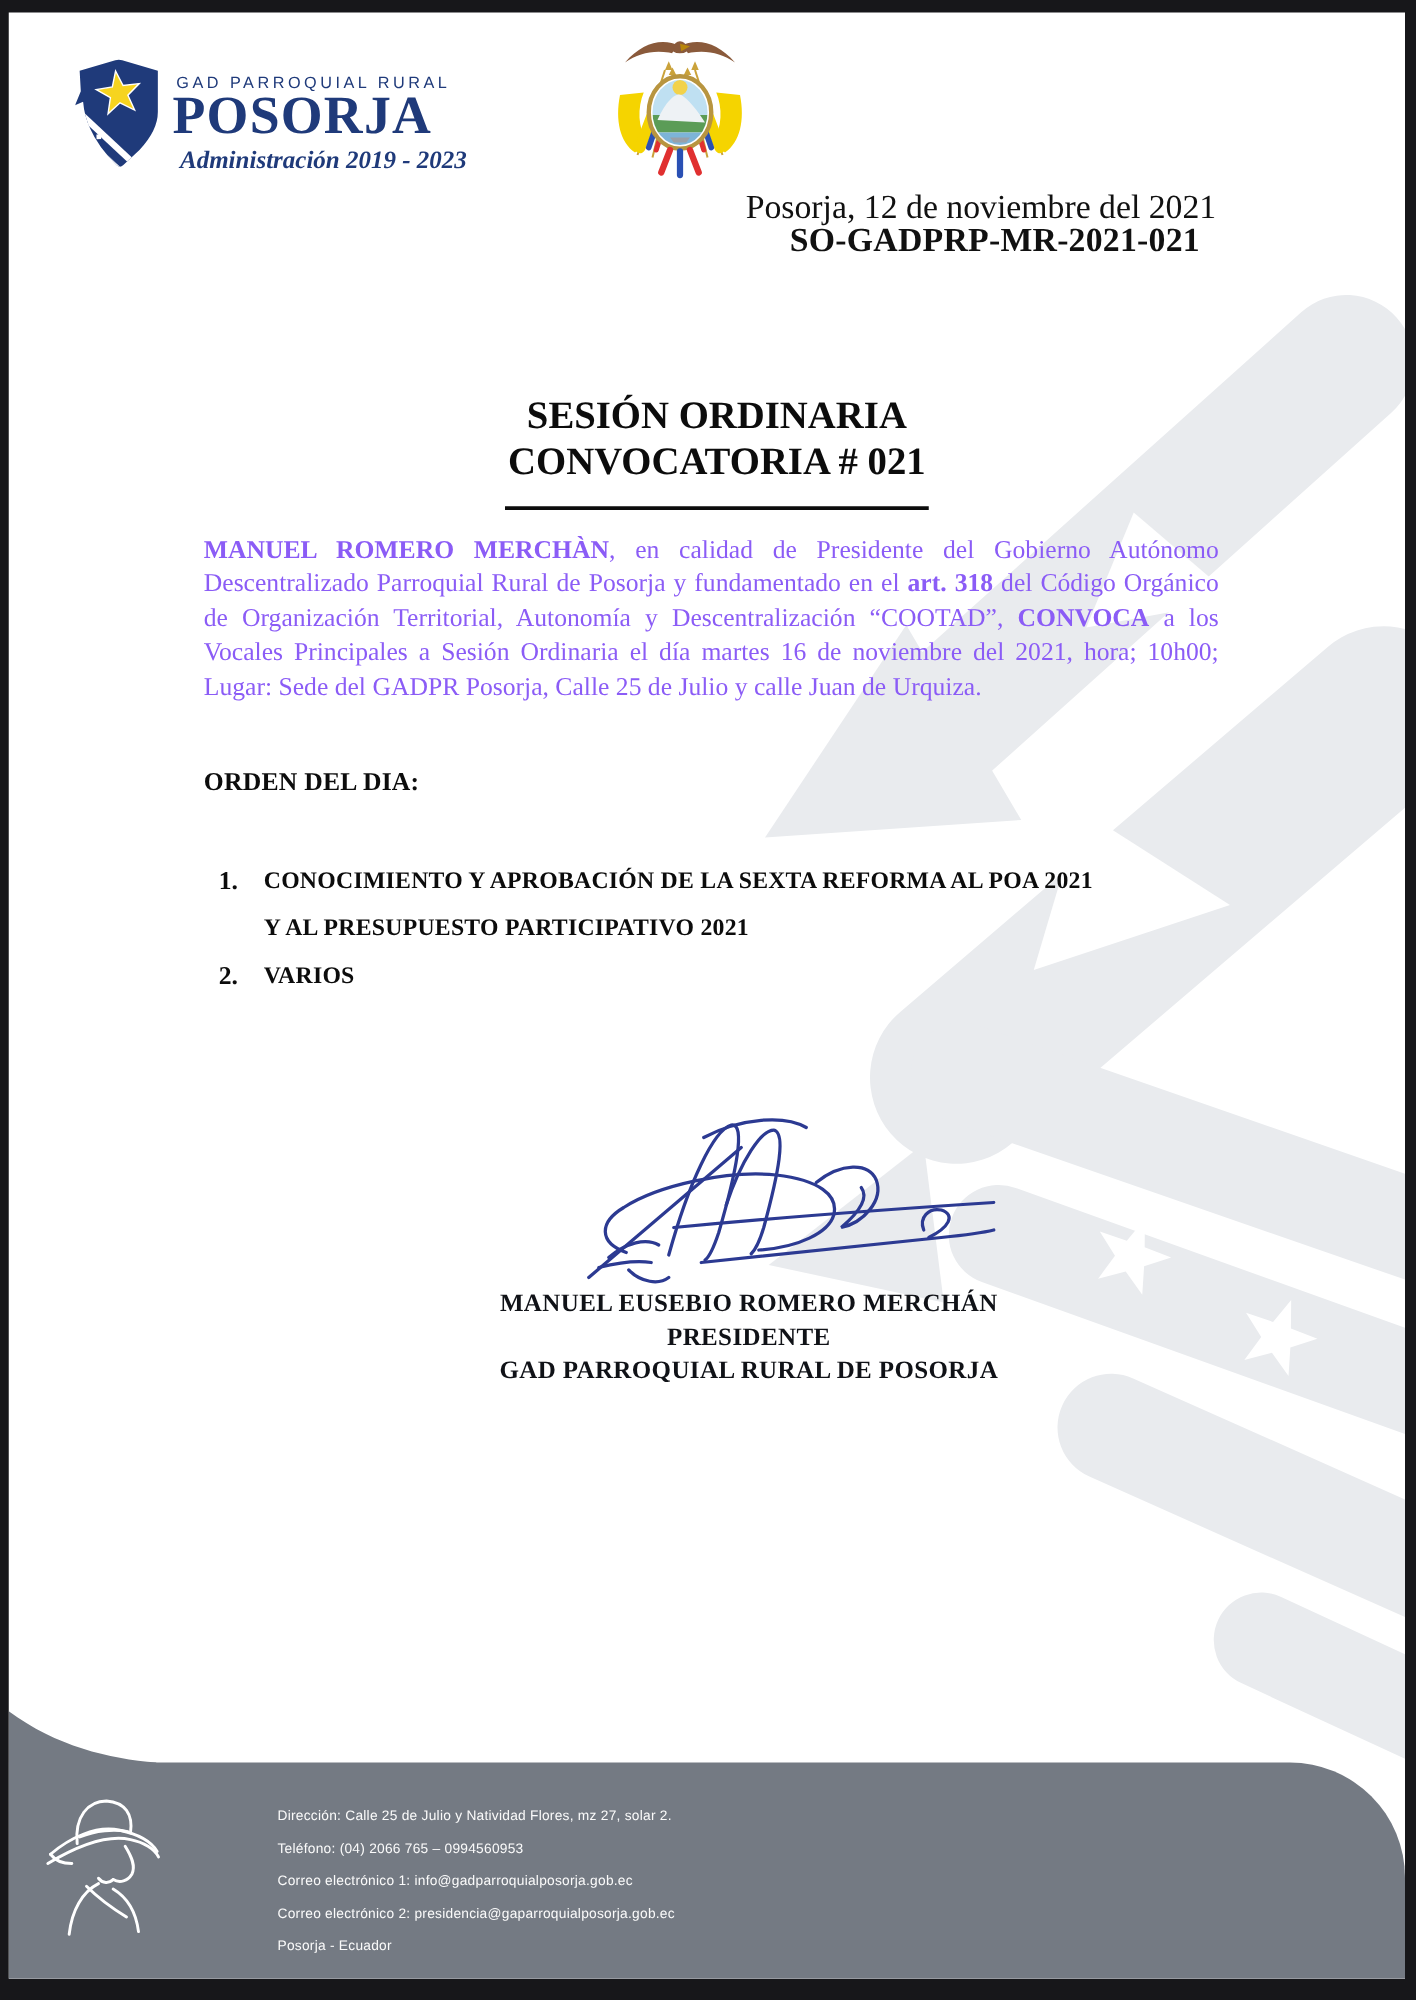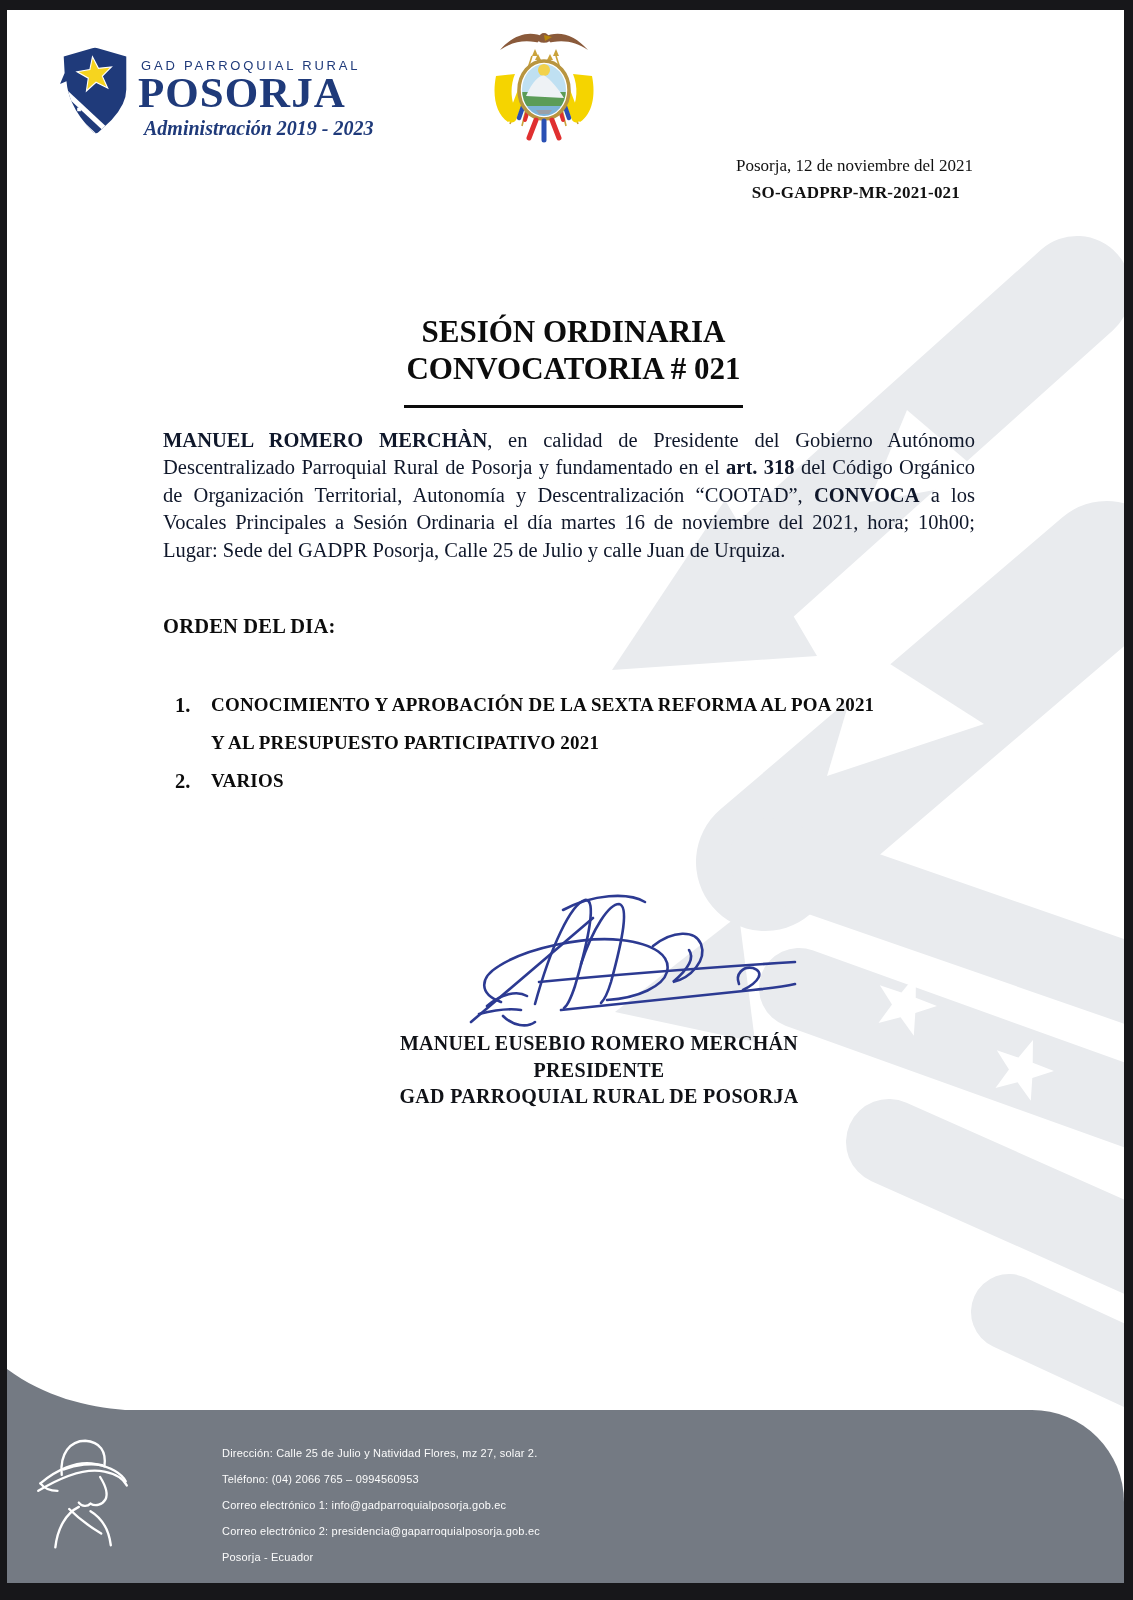--- a/index.html
+++ b/index.html
@@ -39,35 +39,35 @@
   }
   .logo-subtitle{
     position:absolute;left:137px;top:107px;
     font-family:"Liberation Serif", serif;
     font-style:italic;font-weight:bold;font-size:20px;color:var(--navy);
     white-space:nowrap;
   }
   
   .date-block{
     position:absolute;right:151px;top:142px;text-align:right;
-    font-size:17px;line-height:27px;color:#111;white-space:nowrap;
+    font-size:27px;line-height:27px;color:#111;white-space:nowrap;
   }
   .date-block .ref{display:block;font-weight:bold;padding-right:13px;letter-spacing:.2px;}
   
   .doc-title{
     position:absolute;left:8px;top:263px;width:1117px;text-align:center;
     font-size:31px;font-weight:bold;color:#0c0c0c;line-height:37px;margin-top:40px;
   }
   .doc-title .underlined{
     display:inline-block;border-bottom:3px solid #0c0c0c;padding:0 2px 18px 2px;
   }
   
   .body-par{
     position:absolute;left:156px;top:396px;width:812px;
-    font-size:20.5px;line-height:27.6px;text-align:justify;color:#0f172a;
+    font-size:20.5px;line-height:27.6px;text-align:justify;color:#8b5cf6;
   }
   
   .orden-heading{
     position:absolute;left:156px;top:605px;
     font-size:20.5px;font-weight:bold;color:#0c0c0c;letter-spacing:.2px;
   }
   .agenda{position:absolute;left:168px;top:676px;width:830px;}
   .agenda-item{display:flex;}
   .agenda-num{
     width:36px;flex:0 0 36px;font-size:20.5px;font-weight:bold;line-height:38px;color:#0c0c0c;

